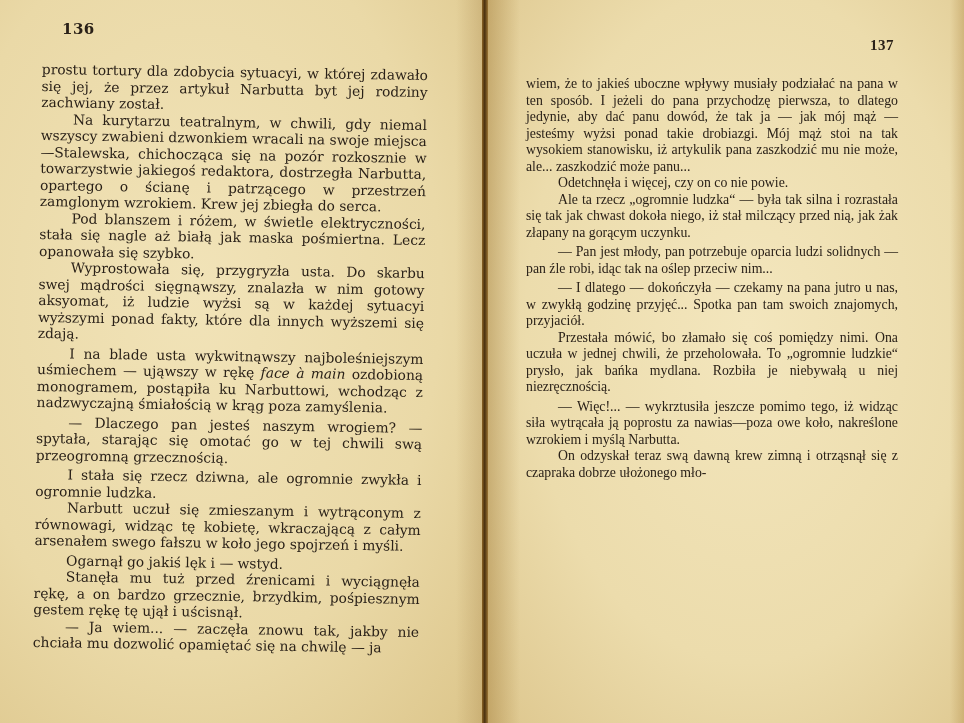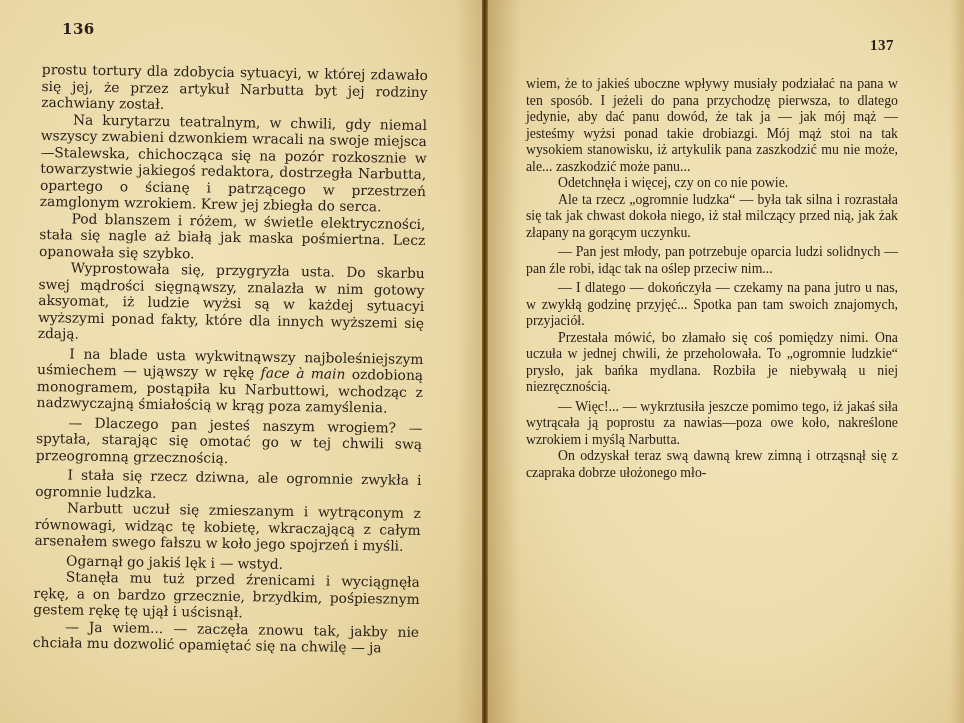--- a/index.html
+++ b/index.html
@@ -82,19 +82,19 @@
     <div class="gutter-shade-r"></div>
     <div class="edge-r"></div>
     <div class="page-num">137</div>
     <div class="text">
       <p class="cont">wiem, że to jakieś uboczne wpływy musiały podziałać na pana w ten sposób. I jeżeli do pana przychodzę pierwsza, to dlatego jedynie, aby dać panu dowód, że tak ja — jak mój mąż — jesteśmy wyżsi ponad takie drobiazgi. Mój mąż stoi na tak wysokiem stanowisku, iż artykulik pana zaszkodzić mu nie może, ale... zaszkodzić może panu...</p>
       <p>Odetchnęła i więcej, czy on co nie powie.</p>
       <p>Ale ta rzecz „ogromnie ludzka“ — była tak silna i rozrastała się tak jak chwast dokoła niego, iż stał milczący przed nią, jak żak złapany na gorącym uczynku.</p>
       <p class="gap">— Pan jest młody, pan potrzebuje oparcia ludzi solidnych — pan źle robi, idąc tak na oślep przeciw nim...</p>
       <p class="gap">— I dlatego — dokończyła — czekamy na pana jutro u nas, w zwykłą godzinę przyjęć... Spotka pan tam swoich znajomych, przyjaciół.</p>
       <p>Przestała mówić, bo złamało się coś pomiędzy nimi. Ona uczuła w jednej chwili, że przeholowała. To „ogromnie ludzkie“ prysło, jak bańka mydlana. Rozbiła je niebywałą u niej niezręcznością.</p>
-      <p class="gap">— Więc!... — wykrztusiła jeszcze pomimo tego, iż jakaś siła wytrącała ją poprostu za nawias—poza owe koło, nakreślone wzrokiem i myślą Narbutta.</p>
+      <p class="gap">— Więc!... — wykrztusiła jeszcze pomimo tego, iż widząc siła wytrącała ją poprostu za nawias—poza owe koło, nakreślone wzrokiem i myślą Narbutta.</p>
       <p>On odzyskał teraz swą dawną krew zimną i otrząsnął się z czapraka dobrze ułożonego mło-</p>
     </div>
   </div>
 
   <div class="spine"></div>
 </div>
 
 </body></html>

